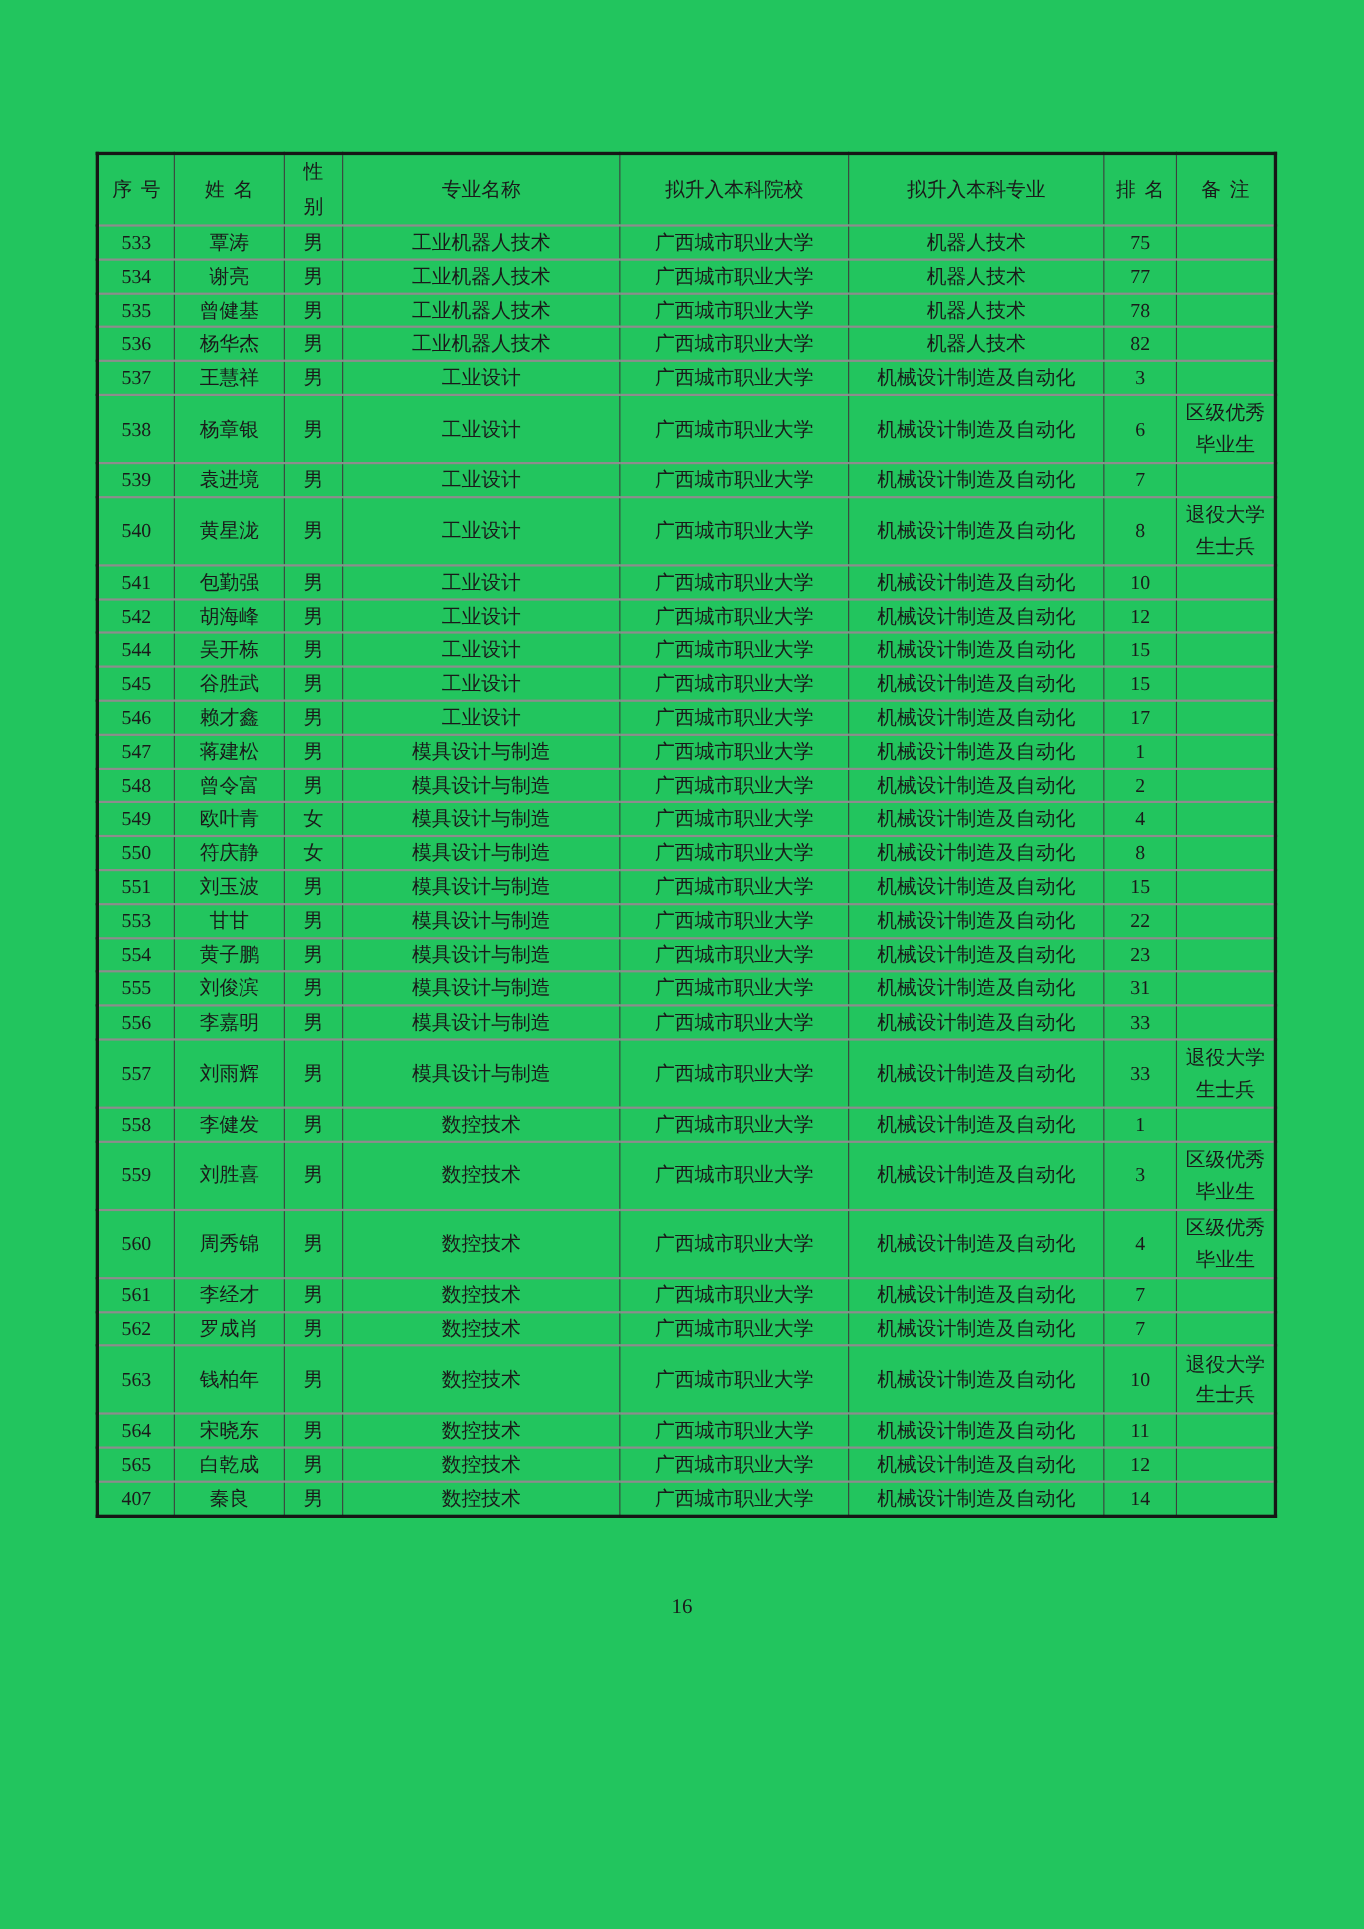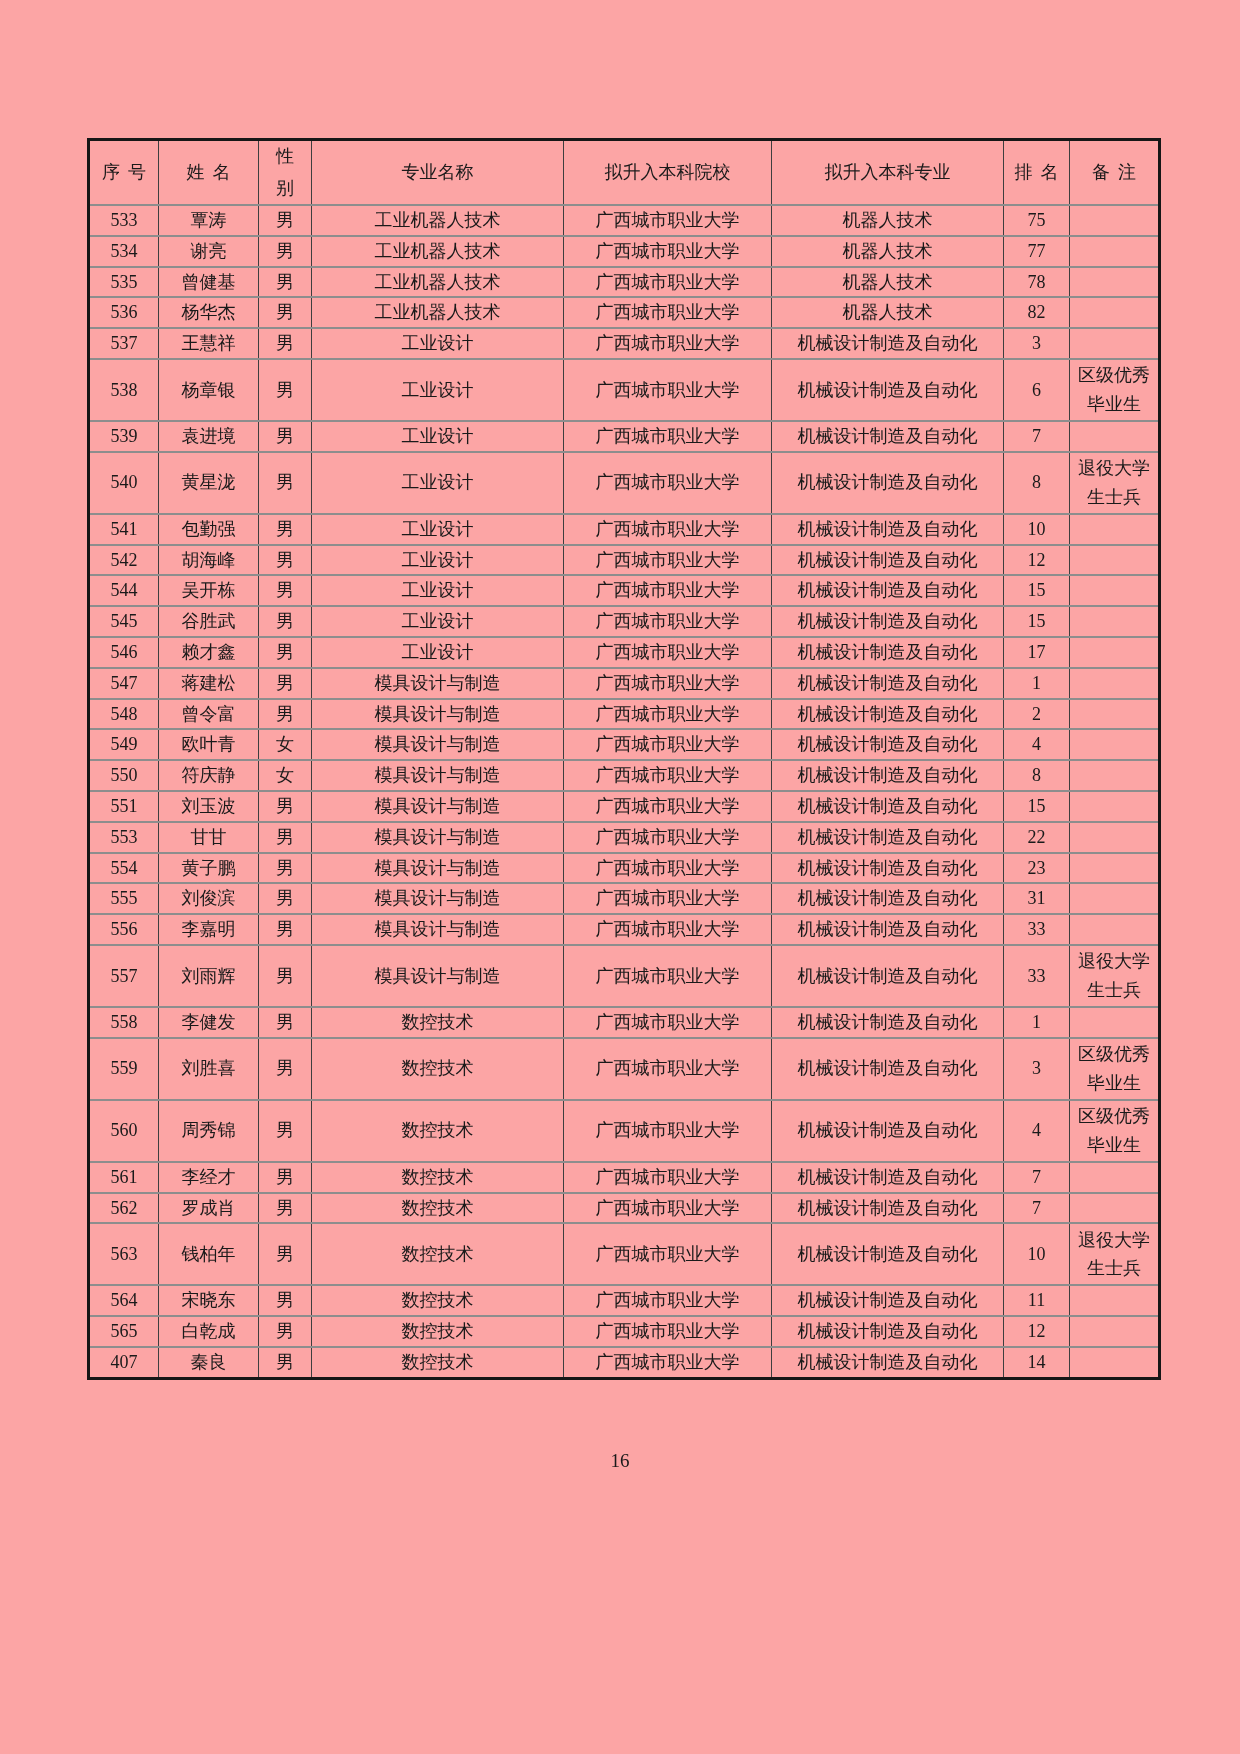--- a/index.html
+++ b/index.html
@@ -7,21 +7,21 @@
     width: 1240px;
     height: 1754px;
     position: relative;
     background: #ffffff;
     font-family: "Liberation Serif", "DejaVu Serif", serif;
     color: #1a1a1a;
   }
   .doc-page {
     position: absolute;
     inset: 0;
-    background: #fca5a5;
+    background: #22c55e;
   }
   table.roster {
     position: absolute;
     left: 87px;
     top: 138px;
     width: 1071px;
     border-collapse: collapse;
     table-layout: fixed;
     border: 3px solid #161616;
   }

